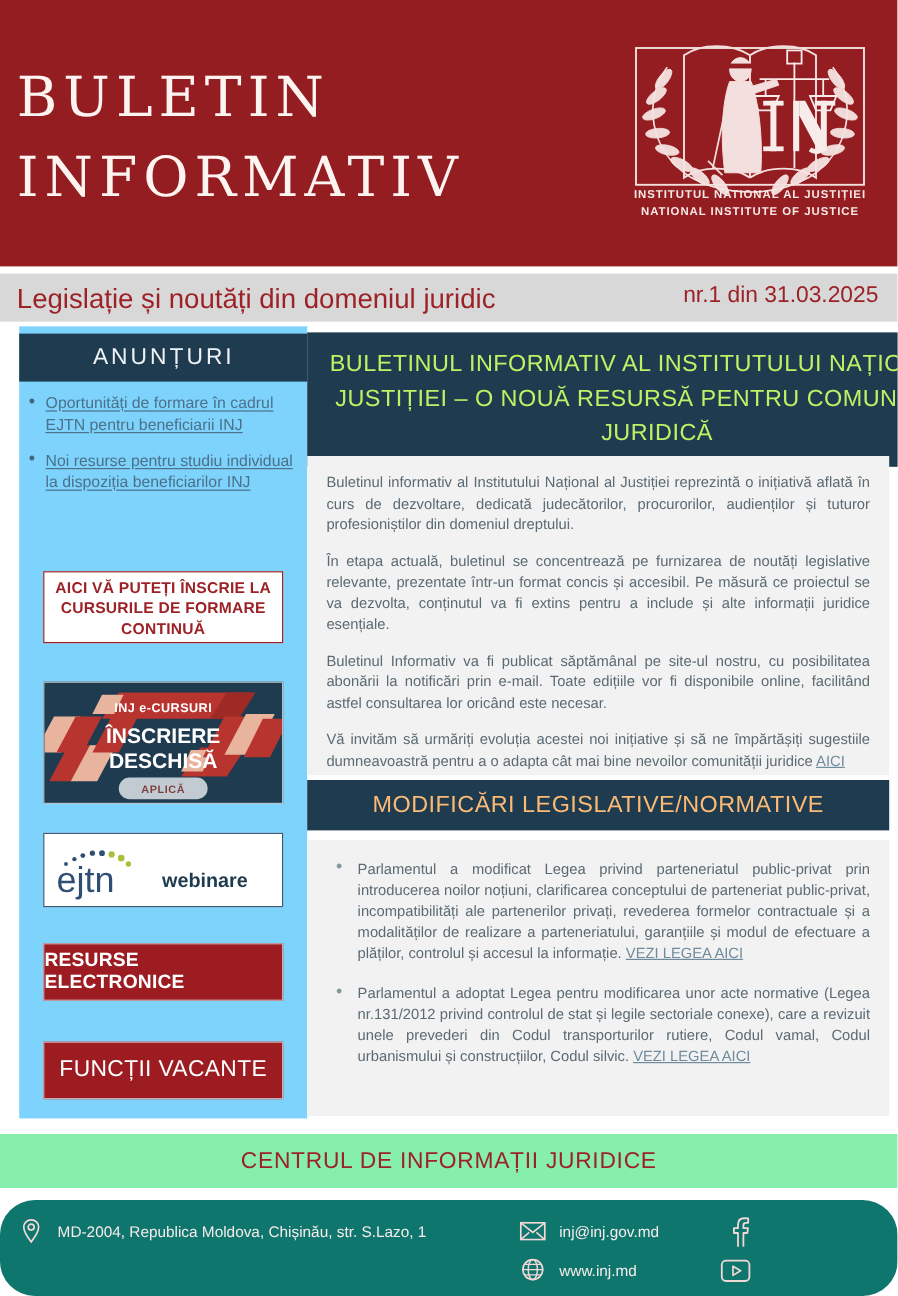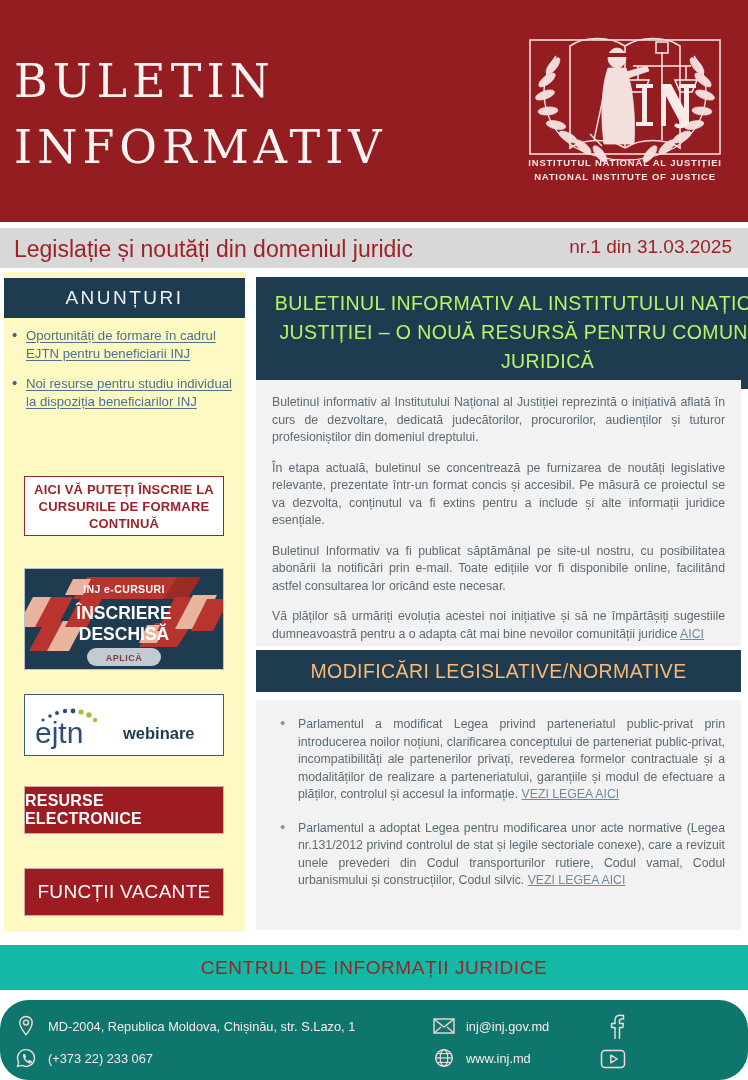--- a/index.html
+++ b/index.html
@@ -48,22 +48,22 @@
     position:absolute;right:16px;top:8px;
     color:#9c2227;font-size:19px;font-weight:400;
   }
   
   .body-area{
     position:absolute;left:0;top:272px;width:748px;height:662px;
     background:#ffffff;
   }
   
   .sidebar{
-    position:absolute;left:4px;top:0;width:241px;height:660px;
-    background:#fef9c3;
+    position:absolute;left:16px;top:0;width:241px;height:660px;
+    background:#7dd3fc;
   }
   .sidebar-head{
     position:absolute;left:0;top:6px;width:241px;height:40px;
     background:#1e3b50;
     color:#eef2f5;font-size:19px;letter-spacing:2.5px;
     display:flex;align-items:center;justify-content:center;
   }
   .anunt-list{
     position:absolute;left:6px;top:55px;width:230px;
     margin:0;padding:0;list-style:none;
@@ -154,21 +154,21 @@
     color:#5b6a73;text-align:justify;
   }
   .mod-list li:before{
     content:"\2022";position:absolute;left:8px;top:-2px;
     color:#8a969e;font-size:15px;
   }
   .mod-list a{color:#6f8b9c;text-decoration:underline;}
   
   .centre-bar{
     position:absolute;left:0;top:945px;width:748px;height:45px;
-    background:#14b8a6;
+    background:#86efac;
     display:flex;align-items:center;justify-content:center;
     color:#9c2227;font-size:19px;letter-spacing:0.6px;
   }
   
   .footer{
     position:absolute;left:0;top:1000px;width:748px;height:80px;
     background:#0f766e;
     border-radius:29px;
   }
   .f-row{position:absolute;display:flex;align-items:center;}
@@ -333,21 +333,21 @@
     <div class="sb-box res-box">RESURSE ELECTRONICE</div>
   </div>
 
   <div class="main">
     <div class="main-head">BULETINUL INFORMATIV AL INSTITUTULUI NAȚIONAL AL JUSTIȚIEI – O NOUĂ RESURSĂ PENTRU COMUNITATEA JURIDICĂ</div>
 
     <div class="main-body">
       <p>Buletinul informativ al Institutului Național al Justiției reprezintă o inițiativă aflată în curs de dezvoltare, dedicată judecătorilor, procurorilor, audienților și tuturor profesioniștilor din domeniul dreptului.</p>
       <p>În etapa actuală, buletinul se concentrează pe furnizarea de noutăți legislative relevante, prezentate într-un format concis și accesibil. Pe măsură ce proiectul se va dezvolta, conținutul va fi extins pentru a include și alte informații juridice esențiale.</p>
       <p>Buletinul Informativ va fi publicat săptămânal pe site-ul nostru, cu posibilitatea abonării la notificări prin e-mail. Toate edițiile vor fi disponibile online, facilitând astfel consultarea lor oricând este necesar.</p>
-      <p><span>Vă plăților să urmăriți evoluția acestei noi inițiative și să ne împărtășiți sugestiile dumneavoastră pentru a o adapta cât mai bine nevoilor comunității juridice </span><a href="#">AICI</a></p>
+      <p><span>Vă invităm să urmăriți evoluția acestei noi inițiative și să ne împărtășiți sugestiile dumneavoastră pentru a o adapta cât mai bine nevoilor comunității juridice </span><a href="#">AICI</a></p>
     </div>
 
     <div class="mod-head">MODIFICĂRI LEGISLATIVE/NORMATIVE</div>
 
     <div class="mod-body">
       <ul class="mod-list">
         <li>
           <span>Parlamentul a modificat Legea privind parteneriatul public-privat prin introducerea noilor noțiuni, clarificarea conceptului de parteneriat public-privat, incompatibilități ale partenerilor privați, revederea formelor contractuale și a modalităților de realizare a parteneriatului, garanțiile și modul de efectuare a plăților, controlul și accesul la informație. </span><a href="#">VEZI LEGEA AICI</a>
         </li>
         <li>
@@ -364,29 +364,20 @@
   <div class="f-row" style="left:14px;top:14px;">
     <span class="f-ico">
       <svg width="18" height="22" viewBox="0 0 18 22">
           <path d="M9 1.5c-3.4 0-6.2 2.7-6.2 6.1 0 4.5 6.2 12.3 6.2 12.3s6.2-7.8 6.2-12.3c0-3.4-2.8-6.1-6.2-6.1z" fill="none" stroke="#f2d9d7" stroke-width="1.4"></path>
           <circle cx="9" cy="7.6" r="2.5" fill="none" stroke="#f2d9d7" stroke-width="1.4"></circle>
         </svg>
     </span>
     <span class="f-txt">MD-2004, Republica Moldova, Chișinău, str. S.Lazo, 1</span>
   </div>
 
-  <div class="f-row" style="left:14px;top:46px;">
-    <span class="f-ico">
-      <svg width="20" height="20" viewBox="0 0 20 20">
-          <path d="M10 1.6A8.4 8.4 0 0 0 2.6 14L1.6 18.4l4.5-1A8.4 8.4 0 1 0 10 1.6z" fill="none" stroke="#f2d9d7" stroke-width="1.4"></path>
-          <path d="M7 6.6c.3-.6.6-.6.9-.6h.6c.2 0 .5 0 .7.6l.8 2c.1.3 0 .5-.1.7l-.5.6c-.2.2-.3.4-.1.7.5.9 1.4 1.8 2.4 2.3.3.2.5.1.7-.1l.6-.6c.2-.2.4-.2.6-.1l1.9.9c.3.2.4.3.4.6v.6c0 .4-.2.8-.8 1.1-.5.2-1.2.3-1.9.1-2.6-.7-5-3-5.8-5.6-.3-.9-.2-1.8-.4-2.4z" fill="#f2d9d7"></path>
-        </svg>
-    </span>
-    <span class="f-txt">(+373 22) 233 067</span>
-  </div>
 
   <div class="f-row" style="left:432px;top:14px;">
     <span class="f-ico">
       <svg width="22" height="16" viewBox="0 0 22 16">
           <rect x="1" y="1" width="20" height="14" fill="none" stroke="#f2d9d7" stroke-width="1.4"></rect>
           <path d="M1 1l10 8 10-8" fill="none" stroke="#f2d9d7" stroke-width="1.4"></path>
           <path d="M1 15l7-6M21 15l-7-6" fill="none" stroke="#f2d9d7" stroke-width="1.2"></path>
         </svg>
     </span>
     <span class="f-txt">inj@inj.gov.md</span>

